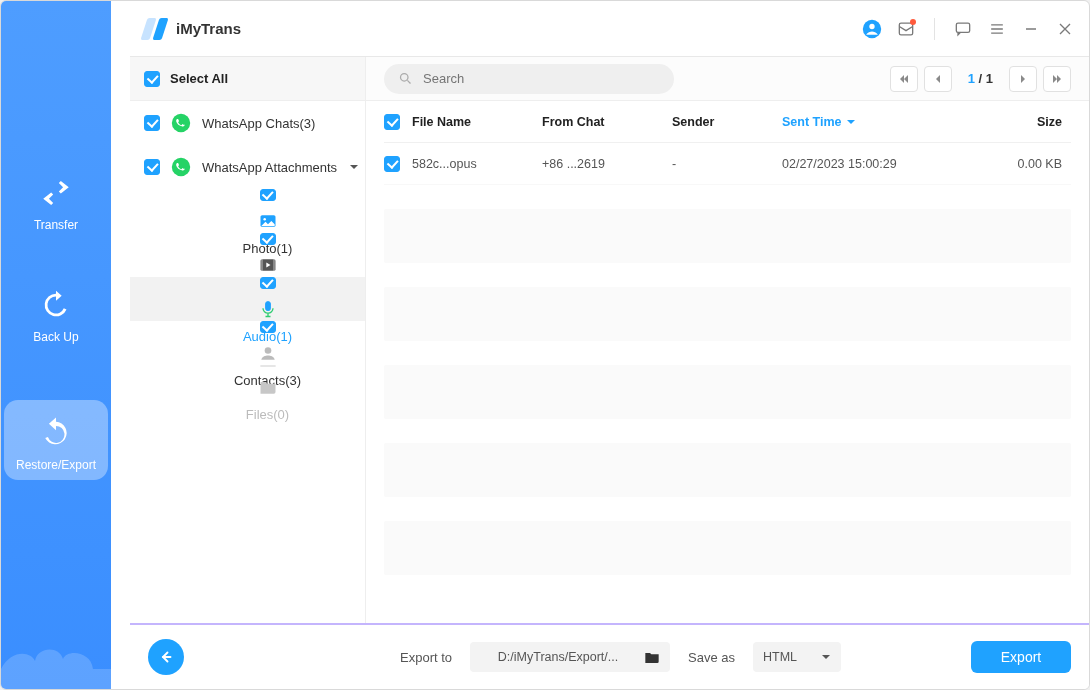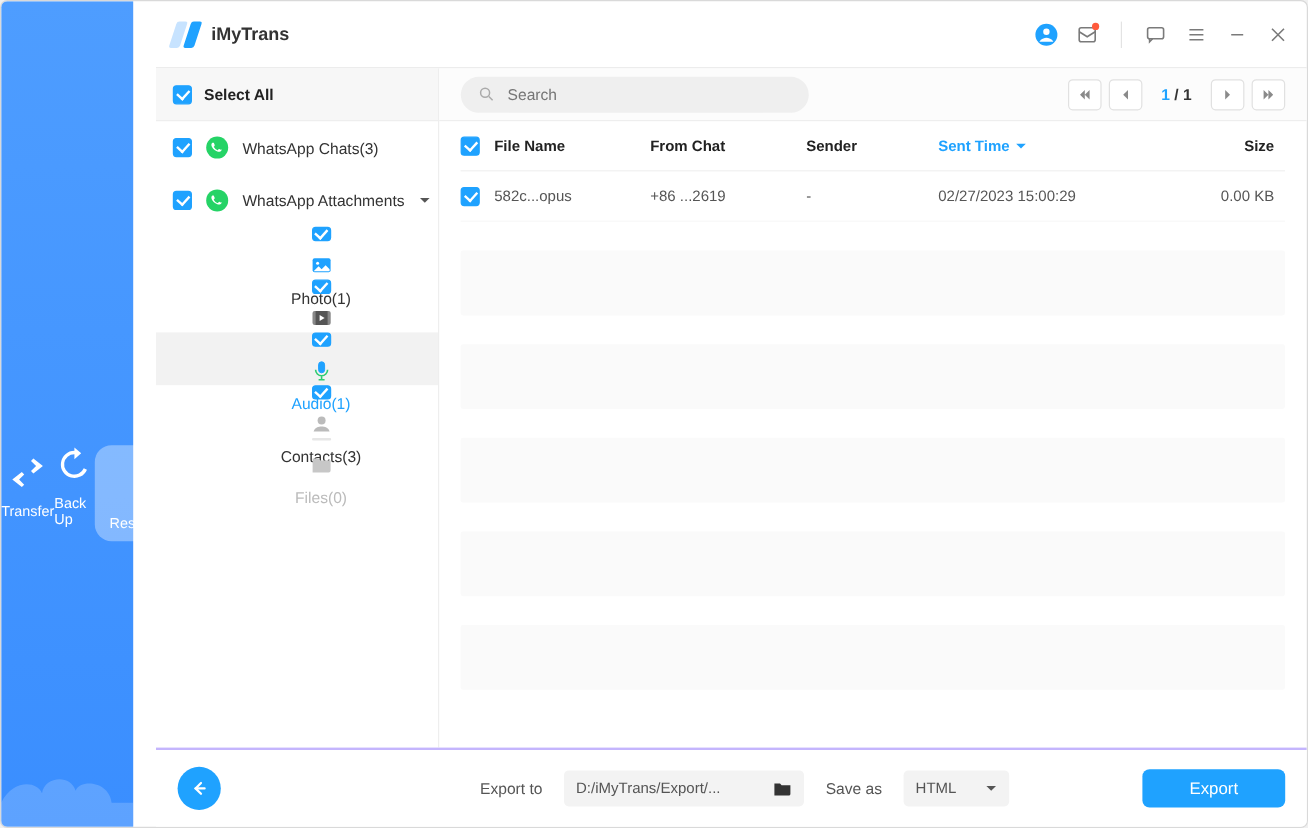--- a/index.html
+++ b/index.html
@@ -16,21 +16,21 @@
     position: relative;
     display: flex;
     border: 1px solid #d9d9d9;
     border-radius: 6px;
     overflow: hidden;
   }
   
   .rail {
     width: 110px;
     background: linear-gradient(#4e9dff, #3a8eff);
-    display: flex; 
+    display: flex; flex-direction: column;
     align-items: center;
     color: #fff;
     font-size: 12px;
     padding-top: 175px;
     position: relative;
   }
   .rail-item {
     display: flex; flex-direction: column; align-items: center;
     gap: 8px;
     margin-bottom: 56px;
@@ -181,34 +181,34 @@
     width:36px; height:36px; border-radius:50%;
     background:#1fa2ff; display:flex; align-items:center; justify-content:center;
     cursor:pointer;
   }
   .back-btn svg { width:18px; height:18px; fill:#fff; }
   .footer-spacer { width: 180px; }
   .footer-label { color:#555; font-size:13px; }
   .path-box {
     display:flex; align-items:center; gap:8px;
     background:#f3f3f3; border-radius:4px; height:30px; padding:0 10px;
-    width: 200px; color:#555; font-size:12.5px;
+    width: 200px; color:#555; font-size:12.5px;text-align:center;
   }
   .path-box svg { width:16px; height:14px; fill:#333; }
   .select-box {
     display:flex; align-items:center; gap:10px;
     background:#f3f3f3; border-radius:4px; height:30px; padding:0 10px;
     width: 88px; color:#555; font-size:12.5px; justify-content:space-between;
     cursor:pointer;
   }
   .select-box svg { width:10px; height:10px; fill:#555; }
   .footer-grow { flex:1; }
   .export-btn {
     background:#1fa2ff; color:#fff; border:none; border-radius:6px;
-    height:32px; width:119px; font-size:14px; cursor:pointer;
+    height:32px; width:100px; font-size:14px; cursor:pointer;
   }
 </style>
 </head>
 <body>
 
 <div class="window">
 
   <div class="rail">
     <div class="rail-item">
       <svg viewBox="0 0 24 24">

